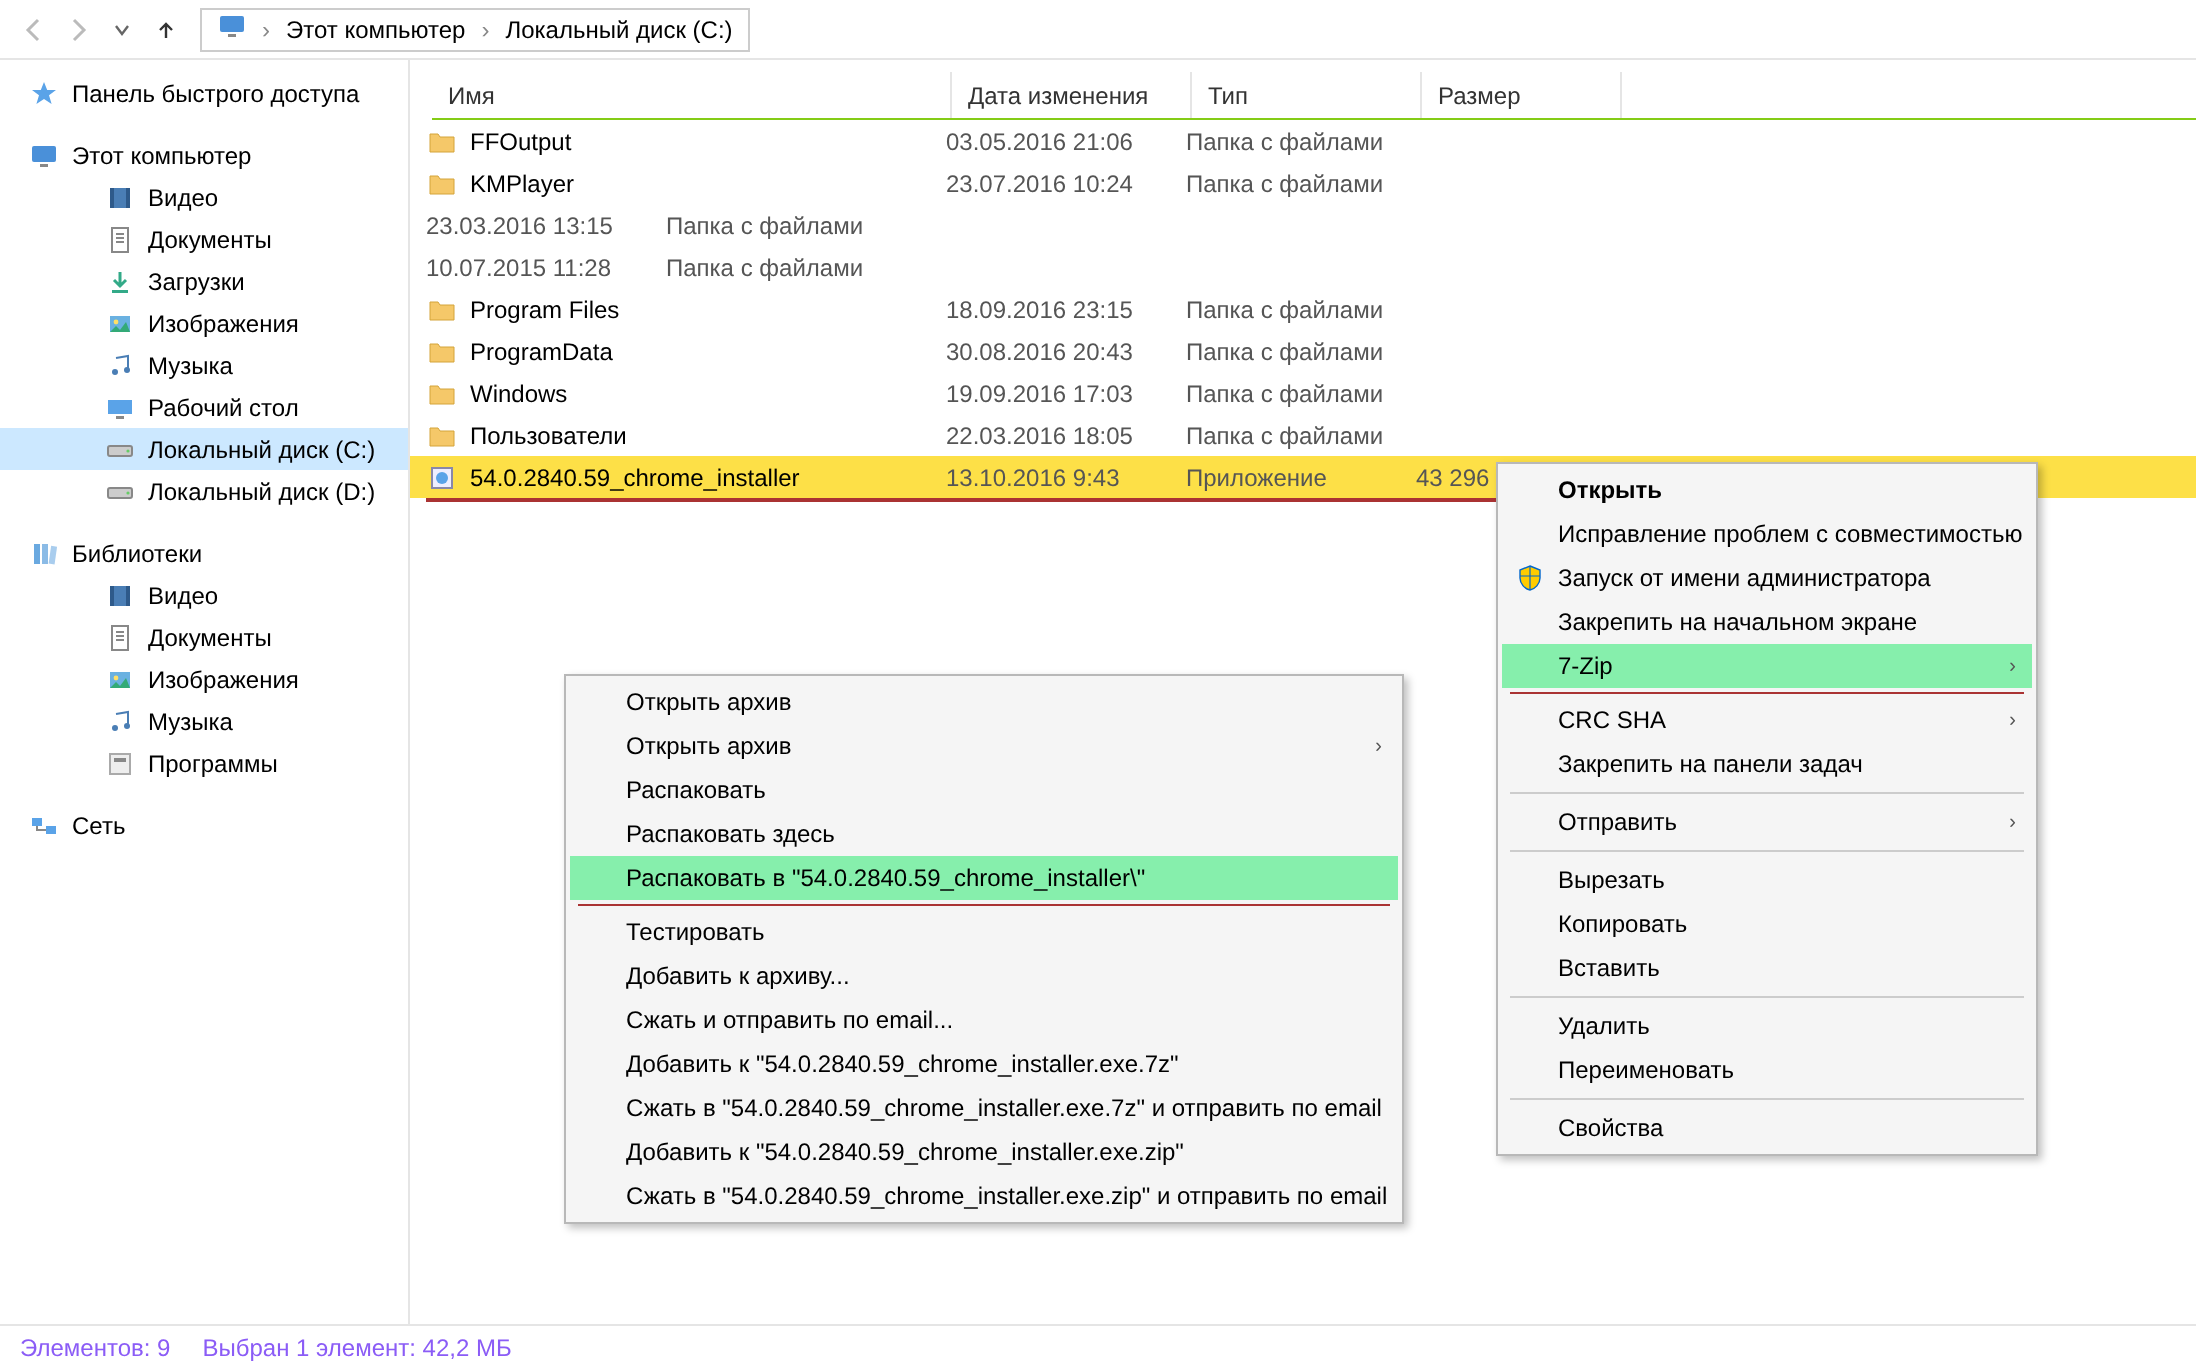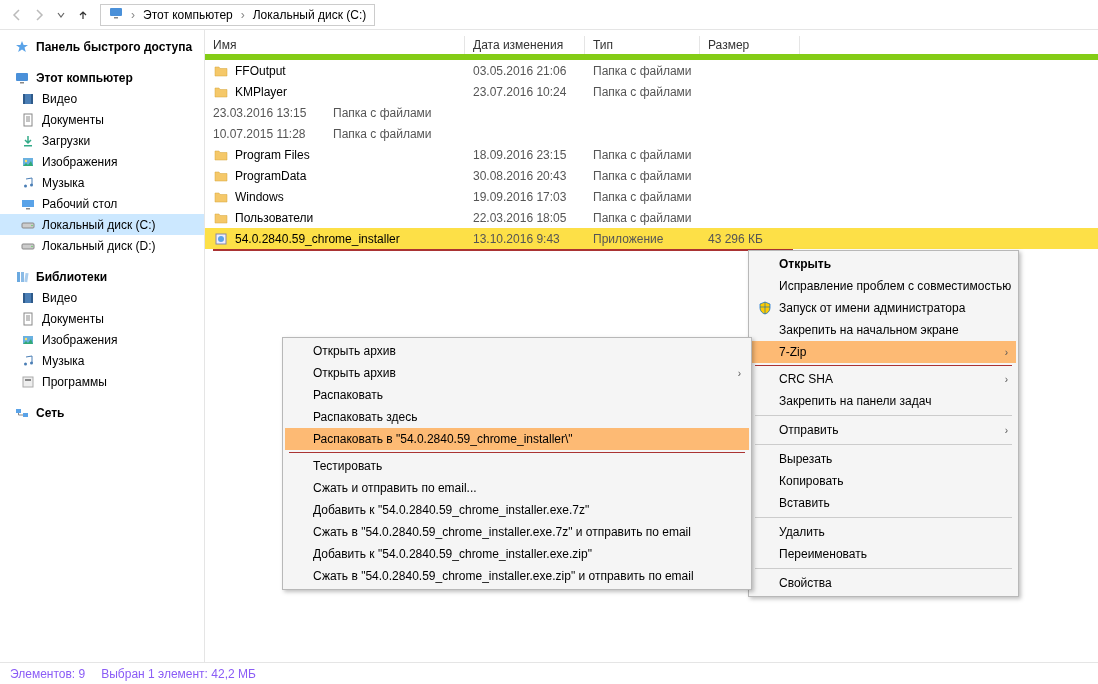--- a/index.html
+++ b/index.html
@@ -9,47 +9,47 @@
 .nav-btn { width: 22px; height: 22px; display: flex; align-items: center; justify-content: center; color: #555; }
 .nav-btn.disabled { color: #bbb; }
 .breadcrumb { display: flex; align-items: center; margin-left: 6px; height: 22px; border: 1px solid #ccc; padding: 0 4px; flex: 0 0 auto; }
 .breadcrumb span { padding: 0 4px; }
 .bc-sep { color: #888; }
 
 .main { display: flex; height: calc(100% - 30px - 22px); }
 .sidebar { width: 205px; border-right: 1px solid #e5e5e5; padding: 6px 0; overflow: hidden; }
 .sb-group { margin-bottom: 10px; }
 .sb-item { display: flex; align-items: center; height: 21px; padding: 0 0 0 14px; cursor: default; }
-.sb-item.indent { padding-left: 20px; }
+.sb-item.indent { padding-left: 52px; }
 .sb-item.selected { background: #cce8ff; }
 .sb-icon { width: 16px; height: 16px; margin-right: 6px; display: inline-flex; align-items: center; justify-content: center; }
-.sb-item.head { font-weight: 700; }
+.sb-item.head { font-weight: 400; }
 
 .content { flex: 1; position: relative; }
-.cols { display: flex; height: 24px; align-items: center; border-bottom: 6px solid #84cc16; margin-top: 6px; }
+.cols { display: flex; height: 24px; align-items: center; border-bottom: 1px solid #84cc16; margin-top: 6px; margin-left: 11px; }
 .col { padding: 0 8px; color: #333; border-right: 1px solid #e5e5e5; height: 100%; display: flex; align-items: center; }
 .col.c-name { width: 260px; }
 .col.c-date { width: 120px; }
 .col.c-type { width: 115px; }
 .col.c-size { width: 100px; }
 
 .files { }
 .row { display: flex; height: 21px; align-items: center; }
 .row.selected { background: #fde047; }
 .cell { padding: 0 8px; overflow: hidden; white-space: nowrap; }
 .cell.c-name { width: 260px; display: flex; align-items: center; }
 .cell.c-date { width: 120px; color: #555; }
 .cell.c-type { width: 115px; color: #555; }
 .cell.c-size { width: 100px; text-align: left; color: #555; }
 .file-icon { width: 16px; height: 16px; margin-right: 6px; display: inline-flex; align-items: center; justify-content: center; }
 .sel-underline { height: 2px; background: #a33; margin: 0 8px 0 8px; width: 580px; }
 
 .ctx-menu { position: absolute; background: #f5f5f5; border: 1px solid #b8b8b8; box-shadow: 2px 2px 4px rgba(0,0,0,0.25); padding: 2px; }
 .ctx-item { height: 22px; display: flex; align-items: center; padding: 0 28px 0 28px; position: relative; white-space: nowrap; cursor: default; }
-.ctx-item.hover { background: #fdba74; }
+.ctx-item.hover { background: #86efac; }
 .ctx-item.bold { font-weight: bold; }
 .ctx-sep { height: 1px; background: #ccc; margin: 3px 4px; }
 .ctx-sep-red { height: 1px; background: #a33; margin: 2px 4px; }
 .ctx-arrow { position: absolute; right: 8px; font-size: 10px; color: #555; }
 .ctx-icon { position: absolute; left: 6px; width: 16px; height: 16px; display: flex; align-items: center; justify-content: center; }
 
 .statusbar { position: absolute; bottom: 0; left: 0; right: 0; height: 22px; border-top: 1px solid #e5e5e5; display: flex; align-items: center; padding: 0 10px; color: #8b5cf6; }
 .statusbar span { margin-right: 16px; }
 
 
@@ -377,21 +377,21 @@
           </div>
           <div class="cell c-date">13.10.2016 9:43</div>
           <div class="cell c-type">Приложение</div>
           <div class="cell c-size">43 296 КБ</div>
         </div>
       </div>
     <div class="sel-underline"></div>
   </div>
 </div>
 
-<div class="ctx-menu" style="left:748px; top:250px; width:271px;">
+<div class="ctx-menu" style="left:748px; top:231px; width:271px;">
   <div class="ctx-item bold">
       <span>Открыть</span>
     </div>
   <div class="ctx-item">
       <span>Исправление проблем с совместимостью</span>
     </div>
   <div class="ctx-item">
     <span class="ctx-icon">
         <svg width="14" height="14" viewBox="0 0 14 14">
           <path d="M7 1 L12 3 L12 7 C12 10 9.5 12.5 7 13 C4.5 12.5 2 10 2 7 L2 3 Z" fill="#ffcc00" stroke="#0066cc" stroke-width="0.7"></path>
@@ -436,40 +436,43 @@
     </div>
   <div class="ctx-item">
       <span>Переименовать</span>
     </div>
   <div class="ctx-sep"></div>
   <div class="ctx-item">
       <span>Свойства</span>
     </div>
 </div>
 
-<div class="ctx-menu" style="left:282px; top:337px; width:470px;">
+<div class="ctx-menu" style="left:282px; top:337px; width:420px;">
   <div class="ctx-item">
       <span>Открыть архив</span>
     </div>
   <div class="ctx-item">
       <span>Открыть архив</span>
       <span class="ctx-arrow">›</span>
     </div>
   <div class="ctx-item">
       <span>Распаковать</span>
     </div>
   <div class="ctx-item">
       <span>Распаковать здесь</span>
     </div>
   <div class="ctx-item hover">
       <span>Распаковать в "54.0.2840.59_chrome_installer\"</span>
     </div>
   <div class="ctx-sep-red"></div>
   <div class="ctx-item">
       <span>Тестировать</span>
+    </div>
+  <div class="ctx-item">
+      <span>Добавить к архиву...</span>
     </div>
   <div class="ctx-item">
       <span>Сжать и отправить по email...</span>
     </div>
   <div class="ctx-item">
       <span>Добавить к "54.0.2840.59_chrome_installer.exe.7z"</span>
     </div>
   <div class="ctx-item">
       <span>Сжать в "54.0.2840.59_chrome_installer.exe.7z" и отправить по email</span>
     </div>

